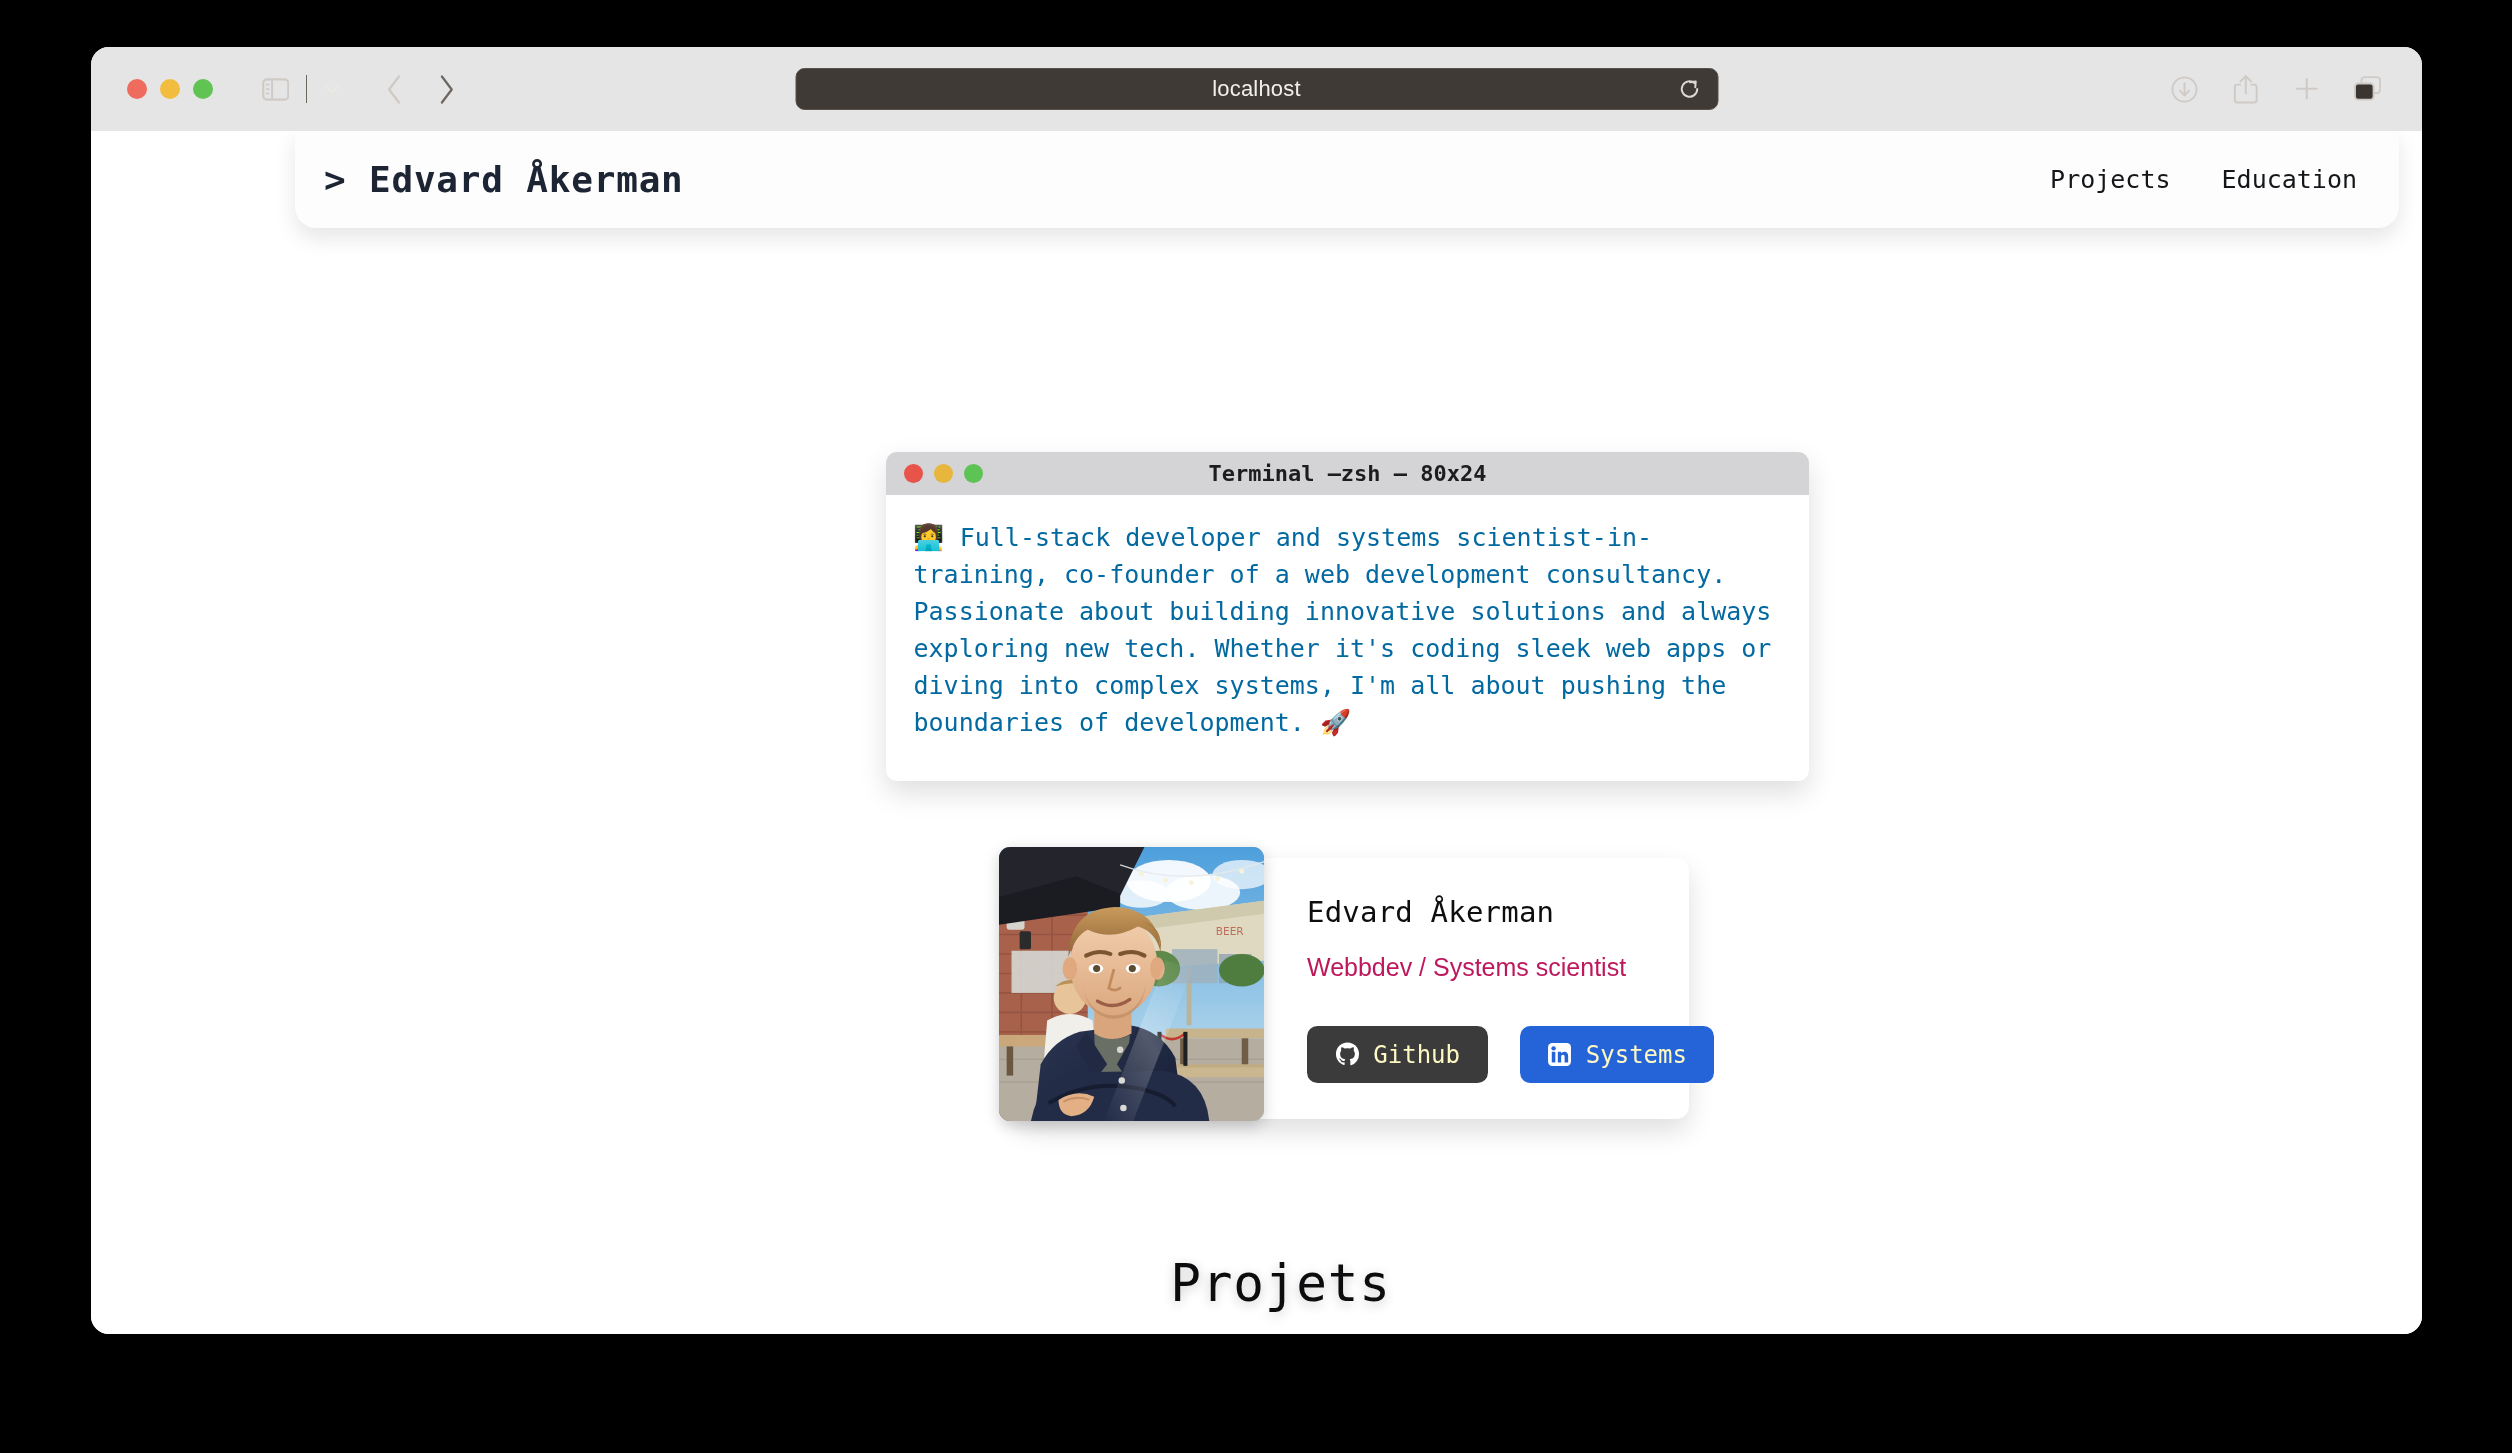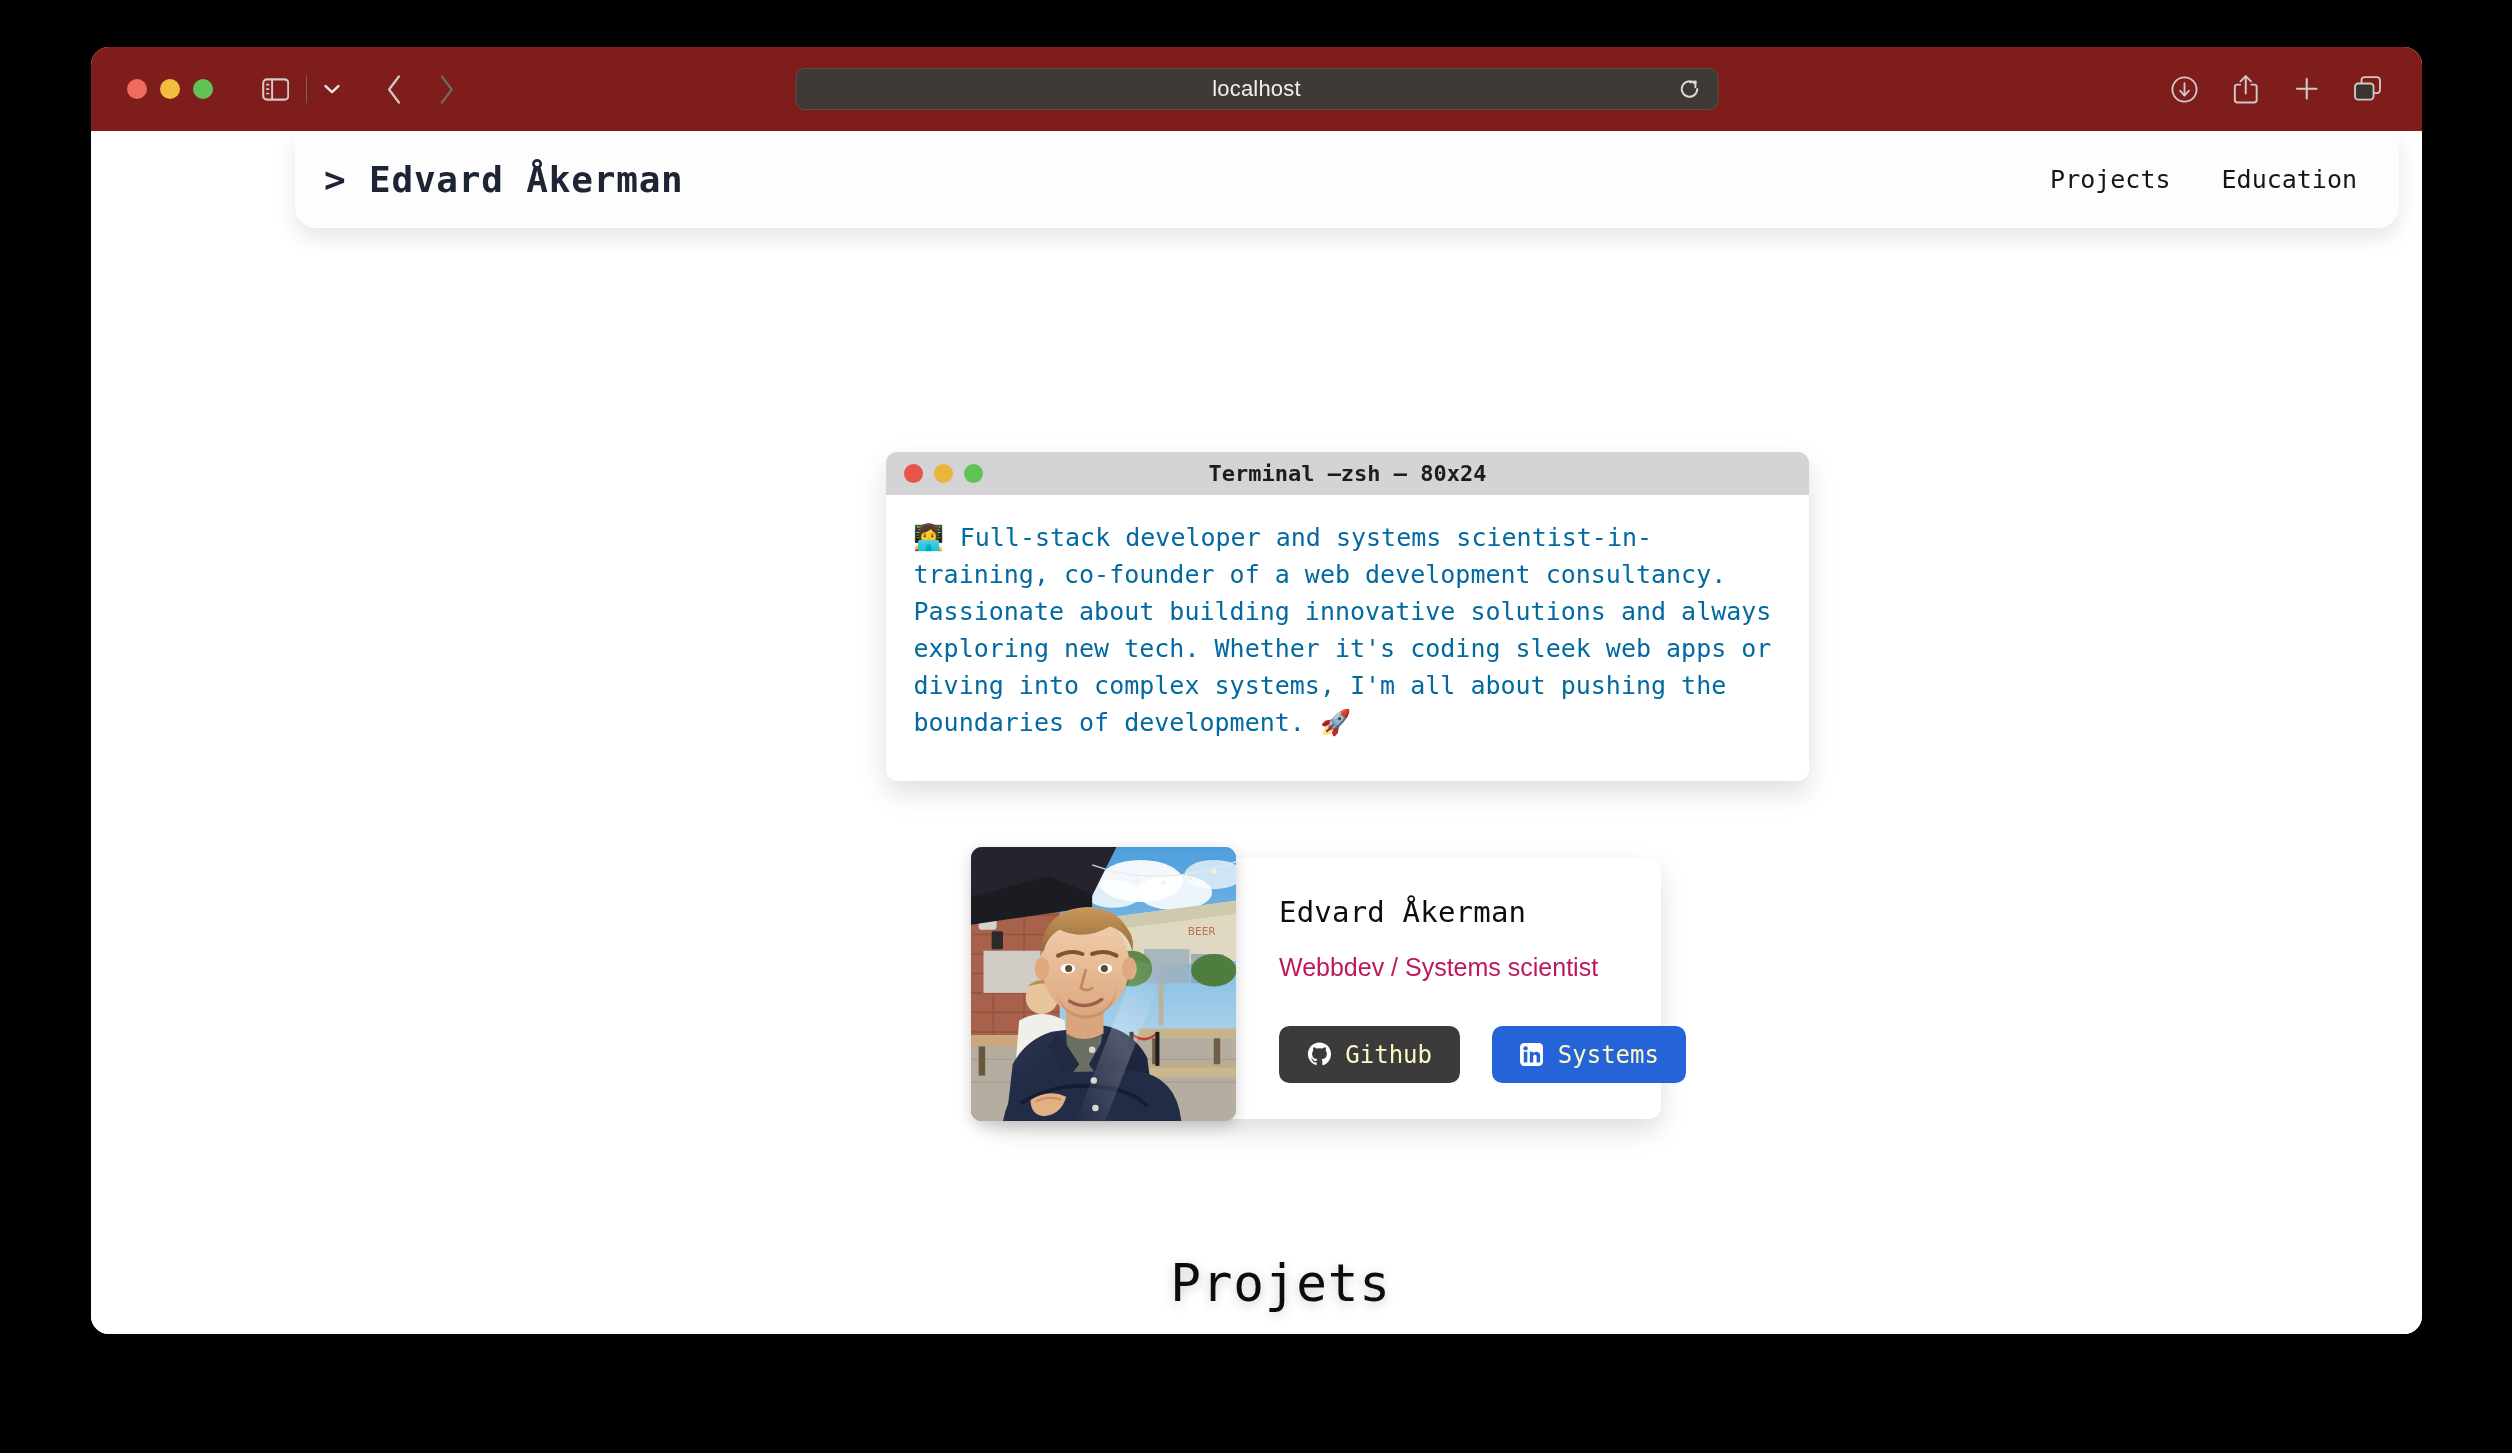--- a/index.html
+++ b/index.html
@@ -21,21 +21,21 @@
     height: 1287px;
     border-radius: 18px;
     overflow: hidden;
     background: #ffffff;
     box-shadow: 0 14.6px 49px rgba(0,0,0,0.55);
   }
 
   .browser-chrome {
     position: relative;
     height: 84px;
-    background: #7f1d1d;
+    background: #e5e5e5;
     display: flex;
     align-items: center;
     padding: 0 31px;
   }
 
   .traffic-lights { display: flex; gap: 13px; align-items: center; margin-left: 4.9px; }
   .tl { width: 20px; height: 20px; border-radius: 50%; display:block; }
   .tl.red { background: #ef6b5d; }
   .tl.yellow { background: #f2bc3f; }
   .tl.green { background: #60c354; }
@@ -181,21 +181,21 @@
     font-size: 25px;
     line-height: 37px;
     color: #0369a1;
     white-space: pre-wrap;
     word-break: normal;
   }
 
   
   .profile-card {
     position: absolute;
-    left: 898px;
+    left: 926px;
     top: 727px;
     width: 672px;
     height: 261px;
     background: #ffffff;
     border-radius: 13px;
     box-shadow: 0 11.3px 26px rgba(0,0,0,0.13);
   }
   .profile-photo {
     position: absolute;
     left: -18px;

